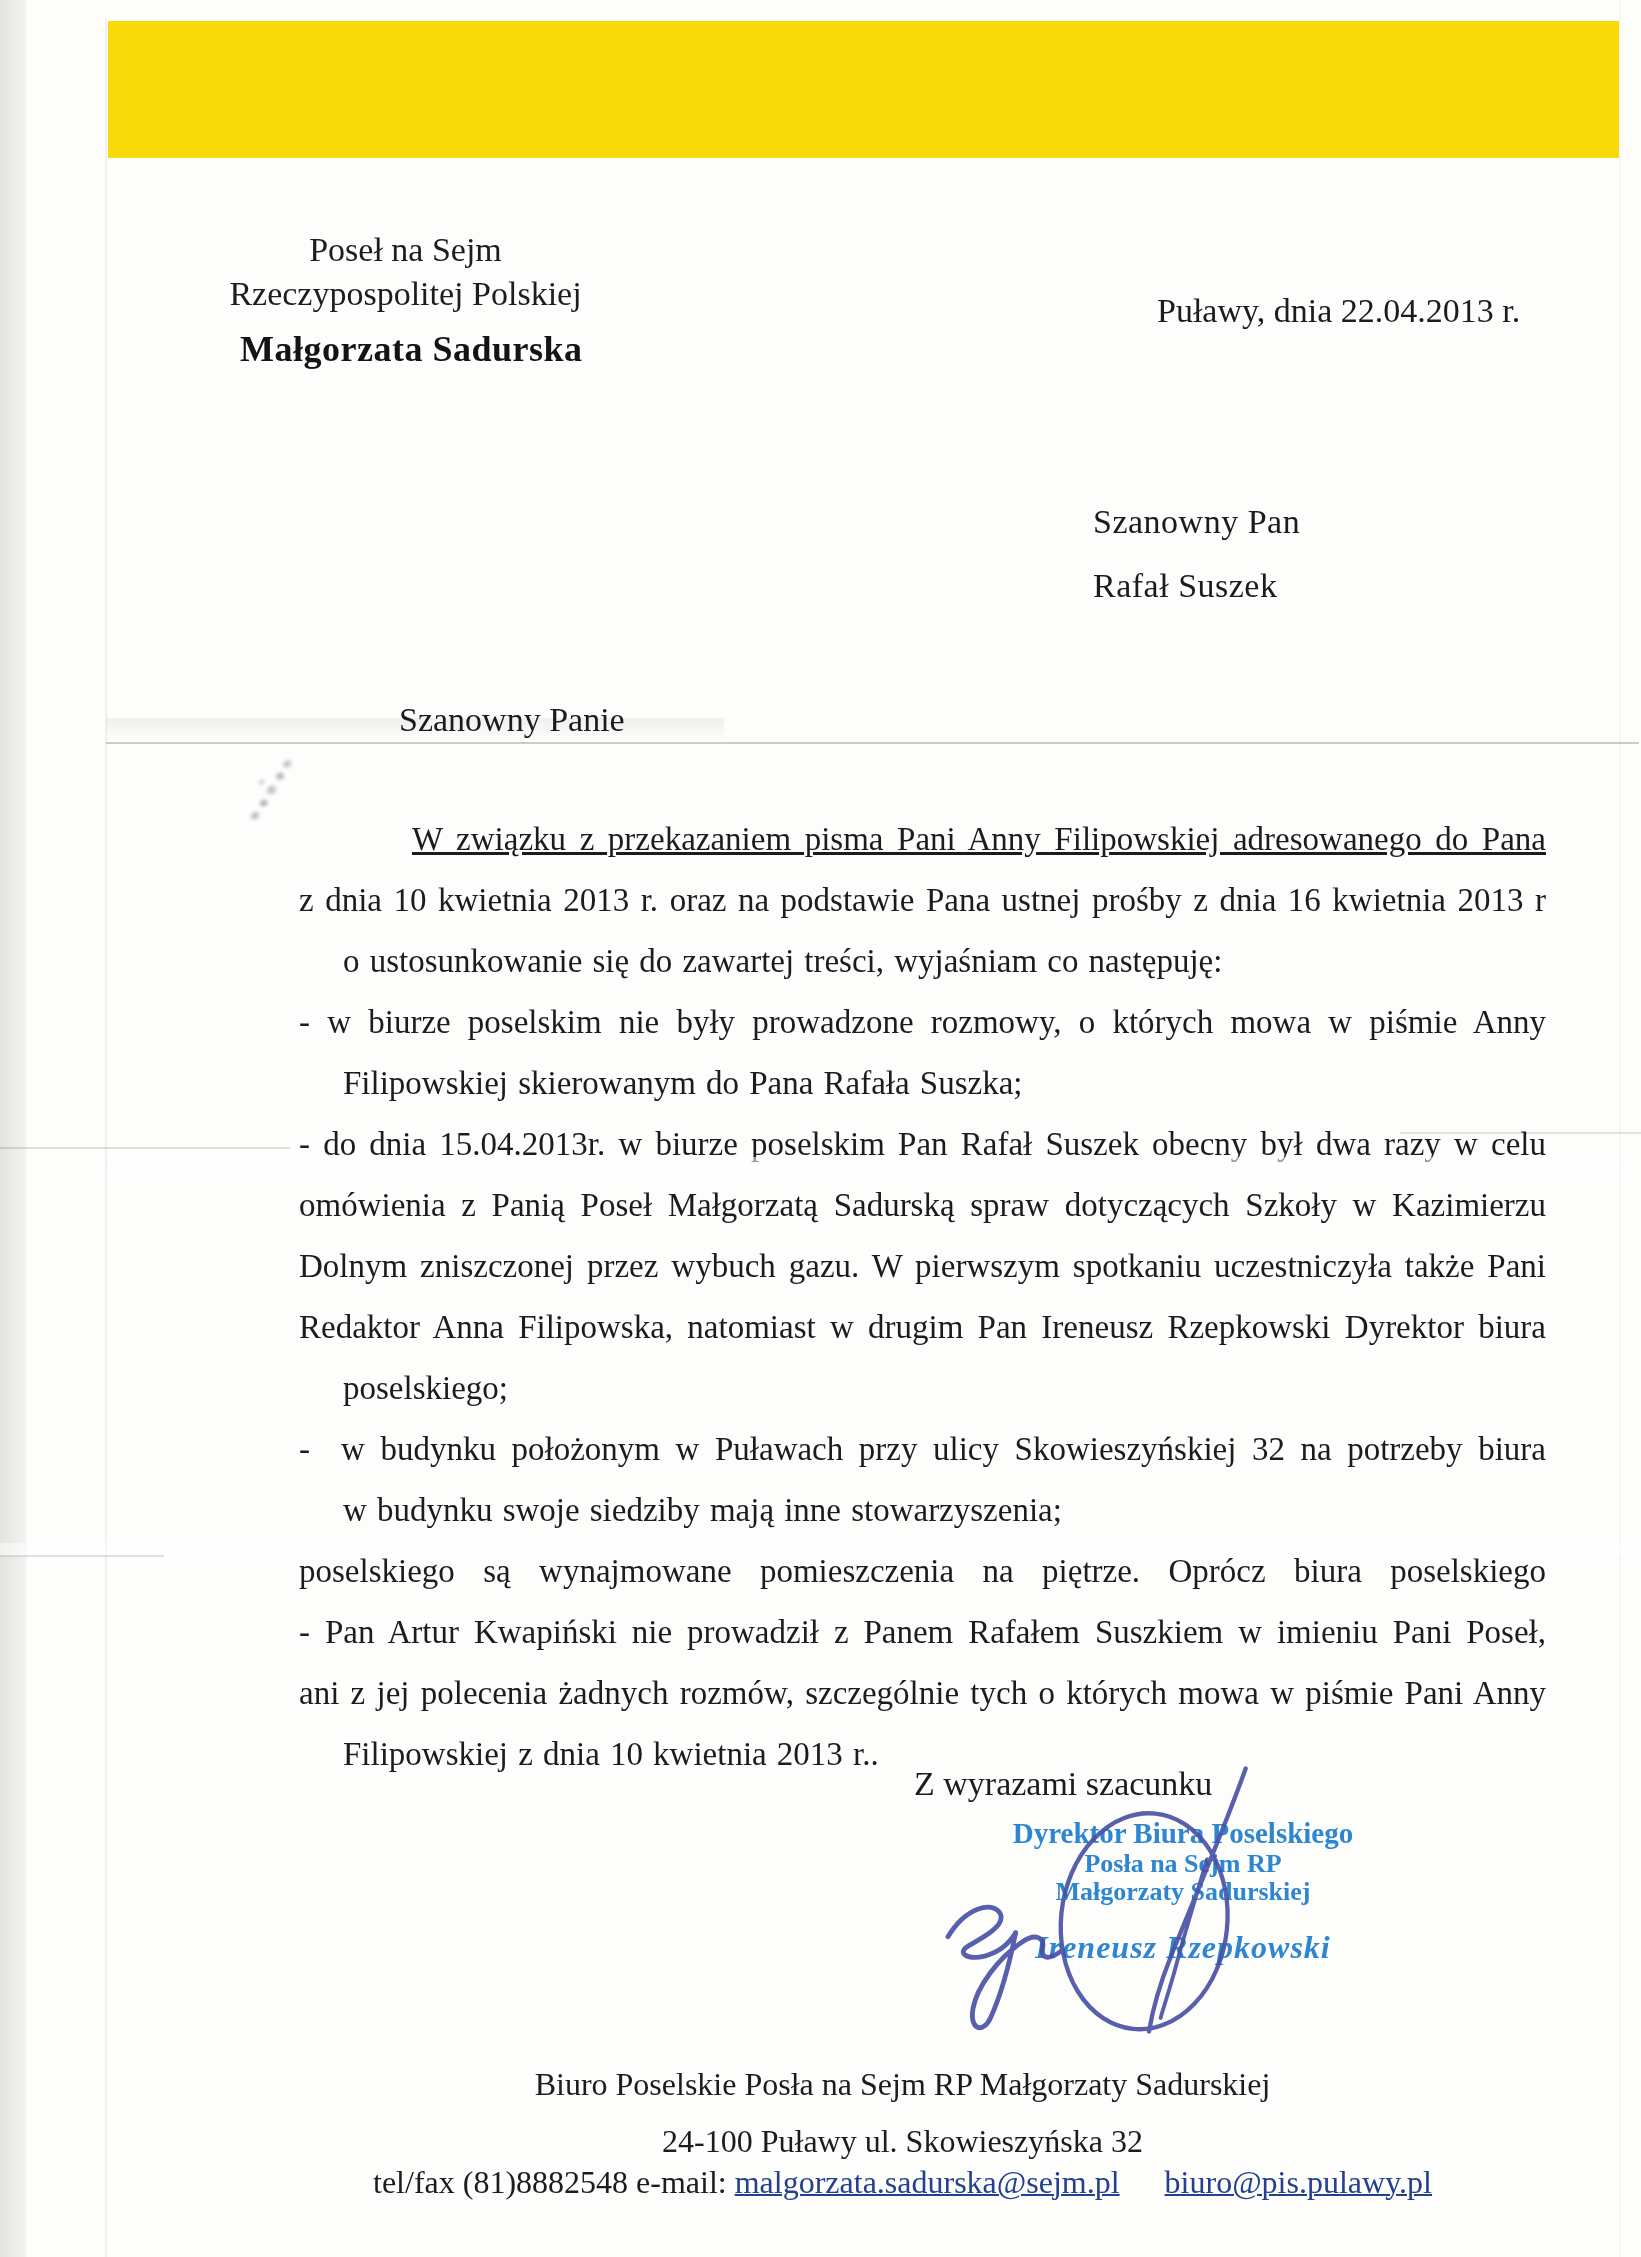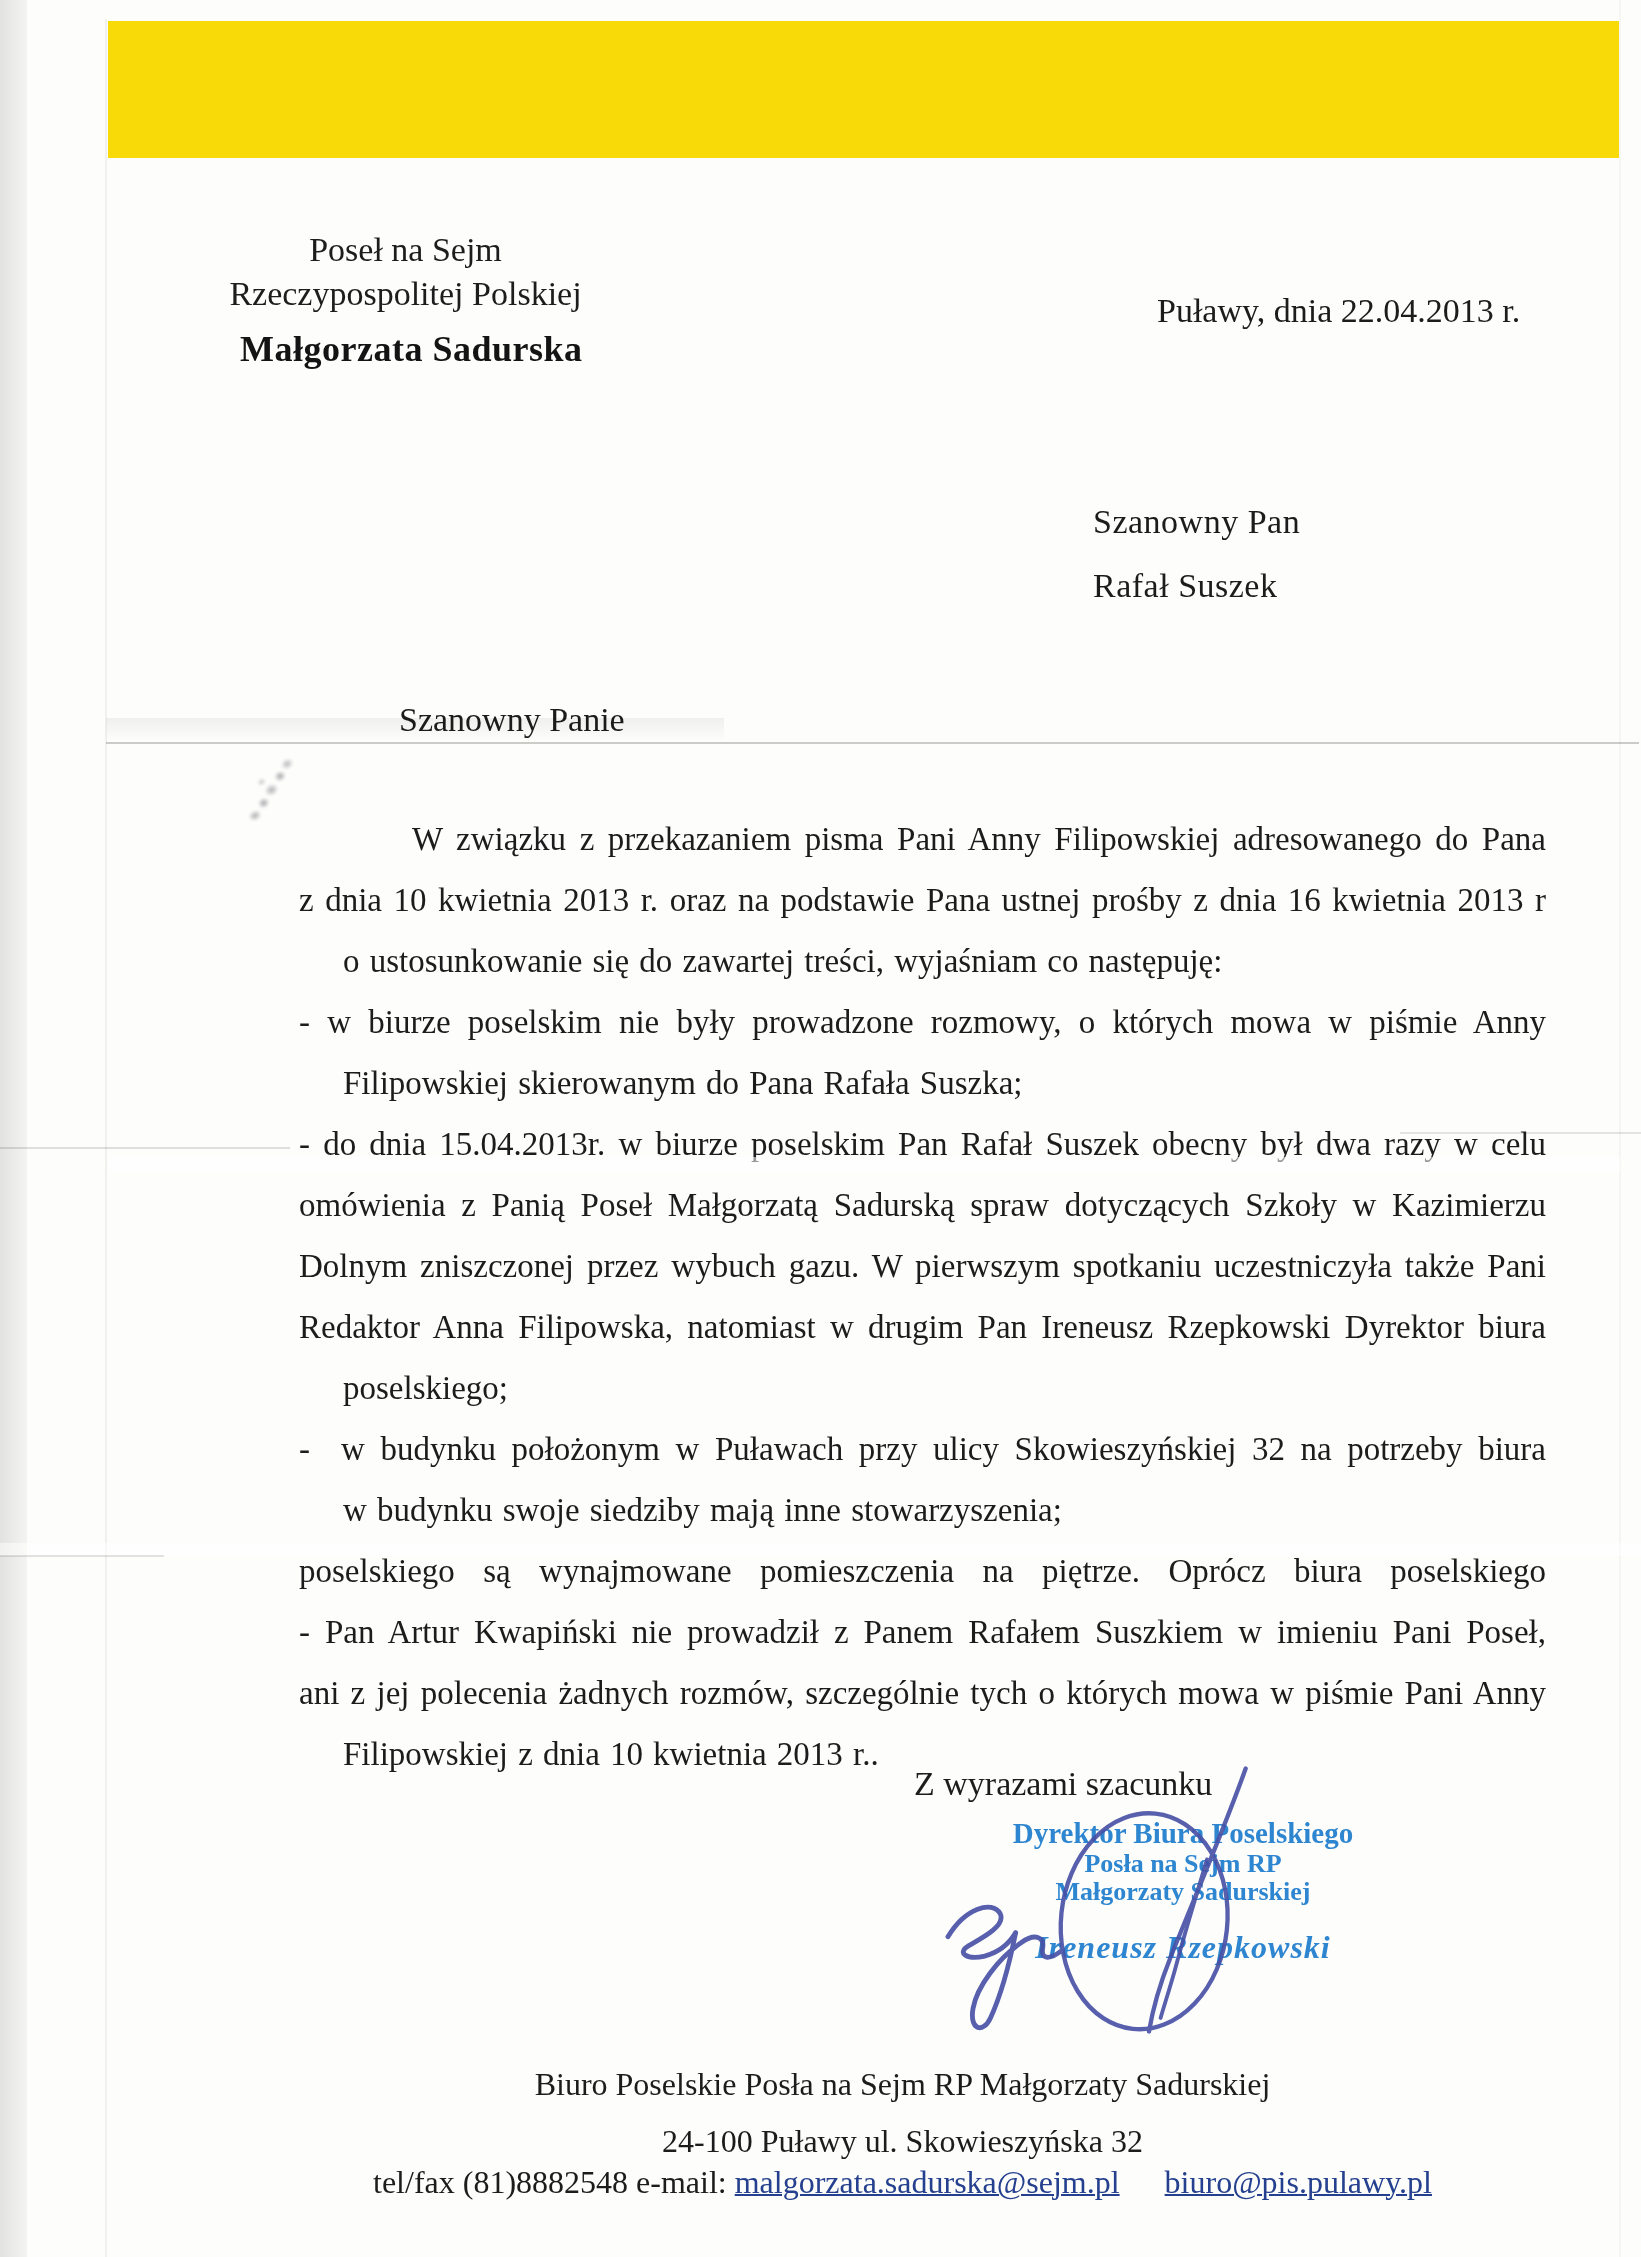--- a/index.html
+++ b/index.html
@@ -50,21 +50,21 @@
 
   .greeting { position:absolute; left:399px; top:701px; font-size:34px; }
 
   
   .body-text { position:absolute; left:299px; top:809px; width:1247px;
     font-size:33px; word-spacing:1.9px; }
   .bline { text-align:justify; height:61px; line-height:61px; overflow:hidden; white-space:normal; }
   .bline::after { content:""; display:inline-block; width:100%; height:0; vertical-align:top; }
   .bline.end { text-align:left;margin-left:44px; }
   .bline.end::after { content:none; }
-  .bline.indent { text-indent:113px; }
+  .bline.indent { text-indent:113px;text-decoration:underline; }
 
   .valediction { position:absolute; left:866px; top:1765px; font-size:34px;margin-left:48px; }
 
   
   .stamp { position:absolute; left:980px; top:1817px; width:406px; text-align:center;
     color:#2E86D0; font-weight:bold; }
   .stamp-l1 { font-size:29px; line-height:33px; }
   .stamp-l2, .stamp-l3 { font-size:26px; line-height:28px; }
   .stamp-signer { font-size:32px; font-style:italic; margin-top:23px; letter-spacing:1px; }
 

